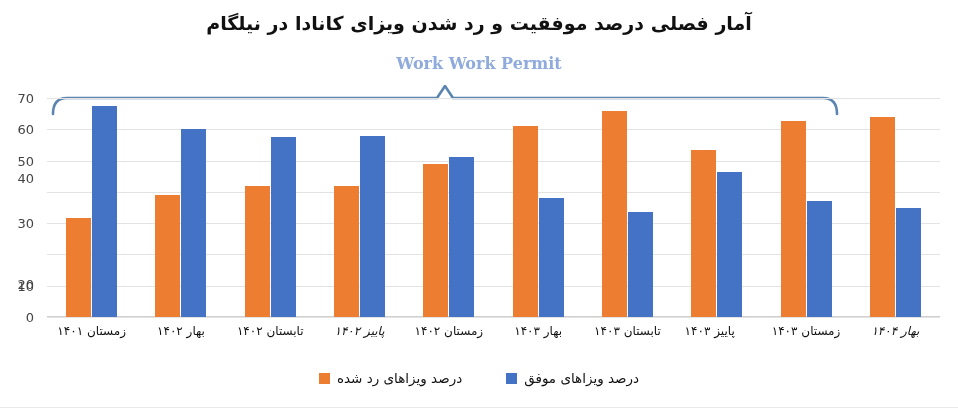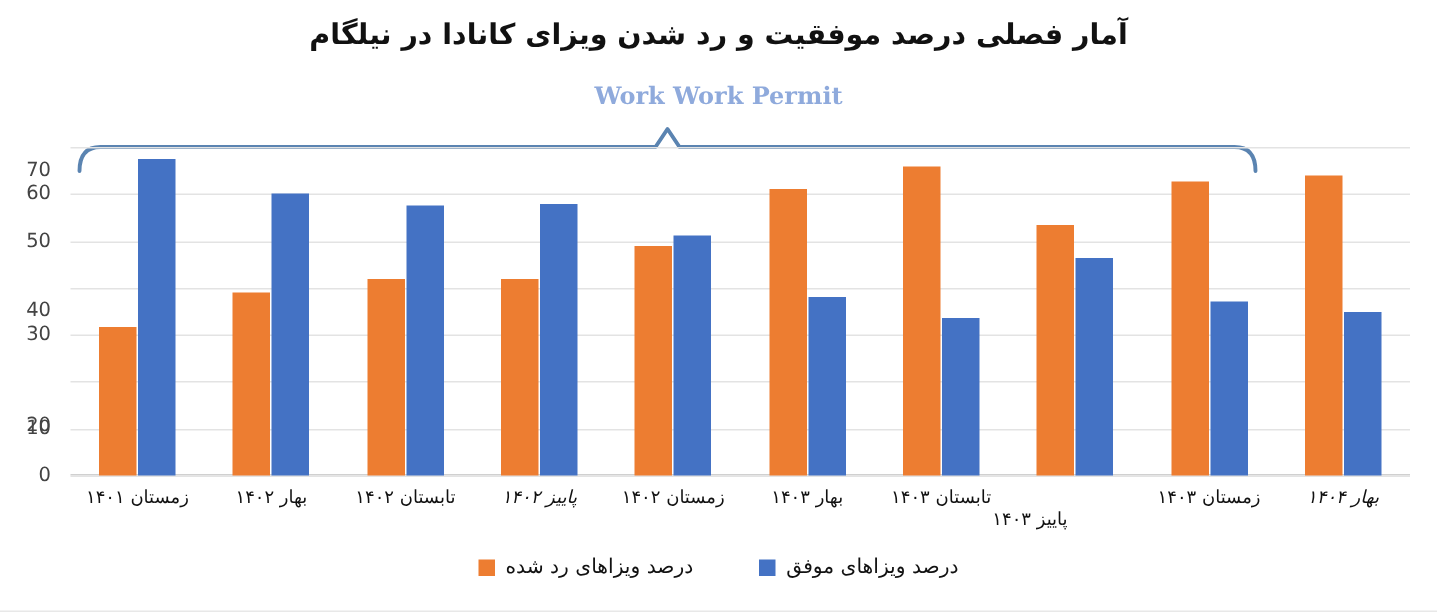--- a/index.html
+++ b/index.html
@@ -186,24 +186,24 @@
 
   <div id="chart-title">آمار فصلی درصد موفقیت و رد شدن ویزای کانادا در نیلگام</div>
 
   <div id="annotation-label">Work Work Permit</div>
 
   <svg id="annotation-bracket" viewBox="0 0 800 34" preserveAspectRatio="none">
     <path d="M 8 30 Q 8 14 22 14 L 392 14 L 400 2 L 408 14 L 778 14 Q 792 14 792 30" fill="none" stroke="#5B84B1" stroke-width="2.6" stroke-linecap="round" stroke-linejoin="round"></path>
   </svg>
 
   <div id="y-axis">
-      <div class="y-tick" style="top: 16px; text-align: right;">70</div>
+      <div class="y-tick" style="top: 0px; text-align: right;">70</div>
       <div class="y-tick" style="top: 31.2857px;">60</div>
       <div class="y-tick" style="top: 62.5714px;">50</div>
-      <div class="y-tick" style="top: 109px;">40</div>
+      <div class="y-tick" style="top: 80px;">40</div>
       <div class="y-tick" style="top: 125.143px;">30</div>
       <div class="y-tick" style="top: 142px; margin-top: 44px;">20</div>
       <div class="y-tick" style="top: 187.714px;">10</div>
       <div class="y-tick" style="top: 219px;">0</div>
     </div>
 
   <div id="plot-area">
     <div id="axis-baseline"></div>
   <div class="gridline" style="top: 0px;"></div>
       <div class="gridline" style="top: 31.2857px;"></div>
@@ -259,21 +259,21 @@
     </div>
 
   <div id="x-axis-labels">
       <div class="x-tick" style="left: 0px; width: 89.3px;">زمستان ۱۴۰۱</div>
       <div class="x-tick" style="left: 89.3px; width: 89.3px;">بهار ۱۴۰۲</div>
       <div class="x-tick" style="left: 178.6px; width: 89.3px;">تابستان ۱۴۰۲</div>
       <div class="x-tick" style="left: 267.9px; width: 89.3px; font-style: italic;">پاییز ۱۴۰۲</div>
       <div class="x-tick" style="left: 357.2px; width: 89.3px;">زمستان ۱۴۰۲</div>
       <div class="x-tick" style="left: 446.5px; width: 89.3px;">بهار ۱۴۰۳</div>
       <div class="x-tick" style="left: 535.8px; width: 89.3px;">تابستان ۱۴۰۳</div>
-      <div class="x-tick" style="left: 595px; width: 89.3px; margin-top: 15px;">پاییز ۱۴۰۳</div>
+      <div class="x-tick" style="left: 618px; width: 89.3px;">پاییز ۱۴۰۳</div>
       <div class="x-tick" style="left: 714.4px; width: 89.3px;">زمستان ۱۴۰۳</div>
       <div class="x-tick" style="left: 803.7px; width: 89.3px; font-style: italic;">بهار ۱۴۰۴</div>
     </div>
 
   <div id="legend">
       <div class="legend-item">
         <span class="legend-label">درصد ویزاهای موفق</span>
         <span class="legend-swatch" style="background: rgb(68, 114, 196);"></span>
       </div>
       <div class="legend-item">

